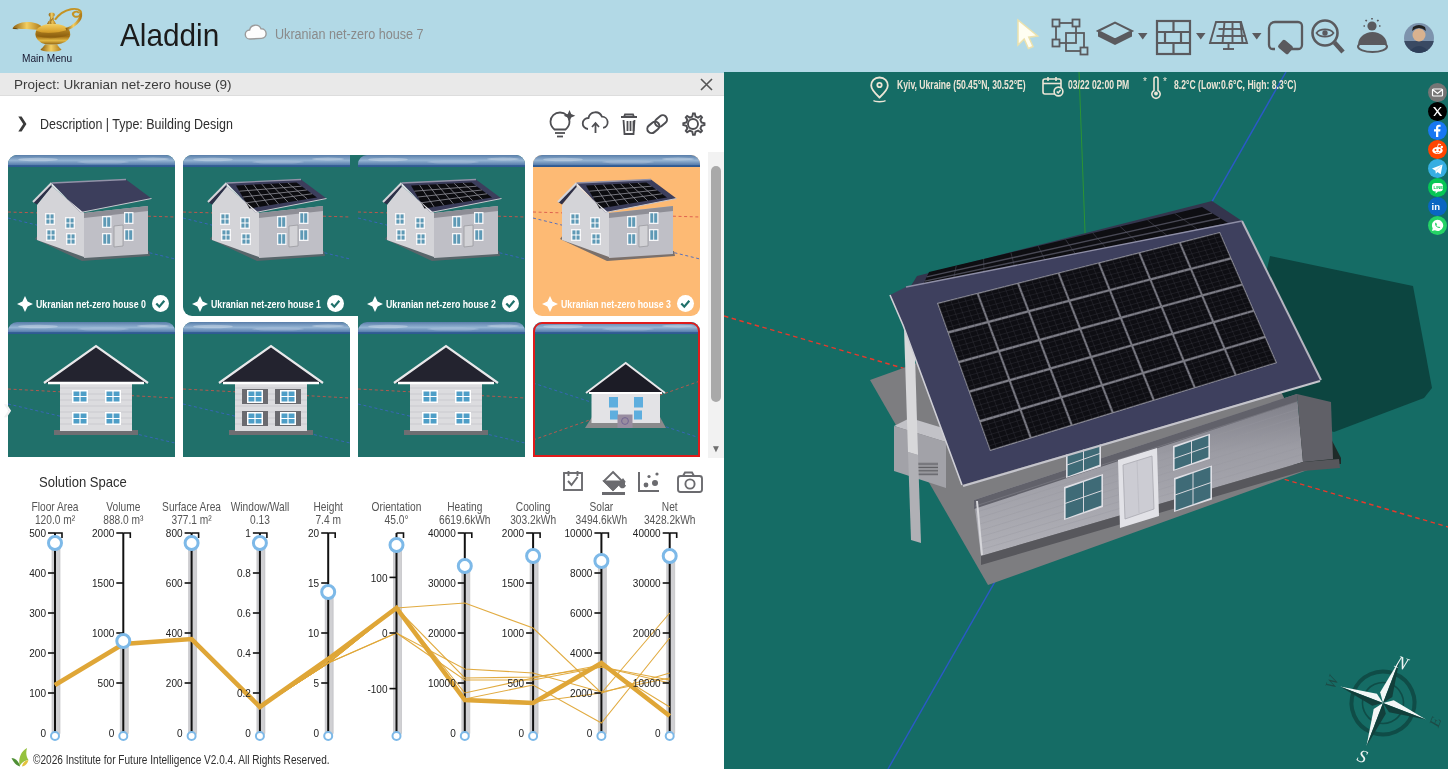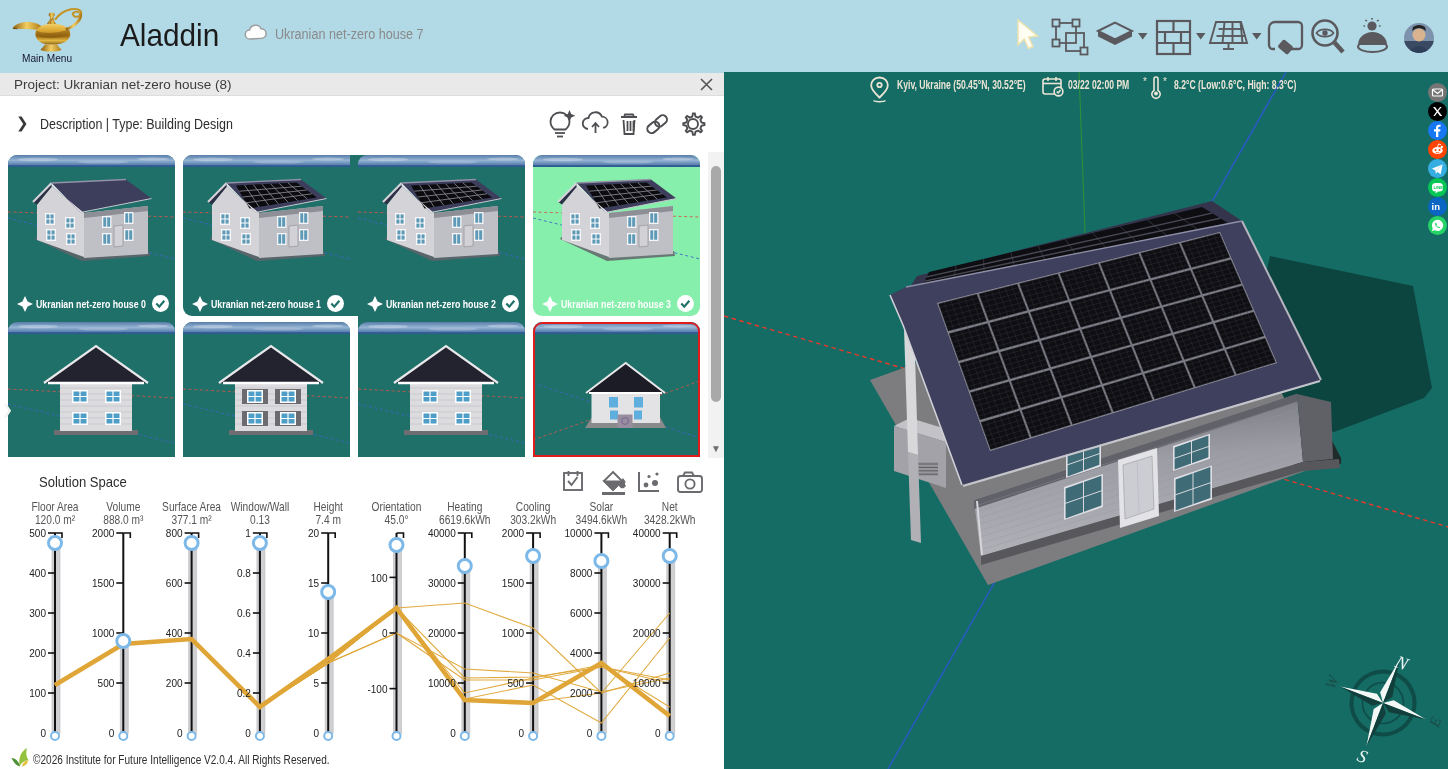--- a/index.html
+++ b/index.html
@@ -113,21 +113,21 @@
 <g clip-path="url(#av)">
       <rect width="30" height="30" fill="#7d93ad"></rect>
       <rect y="18" width="30" height="12" fill="#3a4a63"></rect>
 <circle cx="15" cy="12" r="6.5" fill="#d9b28f"></circle>
       <path d="M8 8 q 7 -6 14 0 l -1 -4 q -6 -4 -12 0 z" fill="#222"></path>
 <path d="M4 30 q 11 -14 22 0 z" fill="#2e3f59"></path>
     </g>
   </svg>
 <div class="abs" style="left:0;top:73px;width:724px;height:696px;background:#fff"></div>
 <div class="abs" style="left:0;top:73px;width:724px;height:23px;background:#e9e9e9;border-bottom:1px solid #ddd"></div>
-<div class="abs" style="left:14px;top:77px;font-size:13.5px;color:#3c3c3c">Project: Ukranian net-zero house (8)</div>
+<div class="abs" style="left:14px;top:77px;font-size:13.5px;color:#3c3c3c">Project: Ukranian net-zero house (9)</div>
 <svg class="abs" style="left:699px;top:77px" width="15" height="15" viewBox="0 0 15 15">
     <path d="M2 2 L13 13 M13 2 L2 13" stroke="#555" stroke-width="1.6"></path>
   </svg>
 <div class="abs" style="left:16px;top:114px;font-size:15px;color:#3a3a3a">❯</div>
 <div class="abs" style="left:40px;top:116px;font-size:14.5px;color:#2e2e2e;transform:scaleX(0.86);transform-origin:left">Description | Type: Building Design</div>
 <svg class="abs" style="left:548px;top:108px" width="160" height="32" viewBox="0 0 160 32" xmlns="http://www.w3.org/2000/svg">
 <g stroke="#4e4e52" fill="none" stroke-width="1.8">
  <path d="M6.5 21.5 c -2.5 -2 -4 -5 -4 -8 a 9.5 9 0 0 1 19 0 c 0 3 -1.5 6 -4 8 z"></path>
  <path d="M7 25 h 10"></path>
       <path d="M9 28.5 h 6"></path>
@@ -356,21 +356,21 @@
       <polyline points="25,47 43.6,28" fill="none" stroke="#d5d5da" stroke-width="2"></polyline>
       <line x1="43.6" y1="28" x2="118" y2="24.5" stroke="#9292a8" stroke-width="1.3"></line>
       <line x1="72.5" y1="57.5" x2="143.5" y2="43.5" stroke="#c8c8ce" stroke-width="1"></line>
       <g>
         <polygon points="17,141 19.6,146.4 25,149 19.6,151.6 17,157 14.4,151.6 9,149 14.4,146.4" fill="#fff"></polygon>
         <text x="35.0" y="153.5" font-size="11" font-weight="bold" fill="#fff" transform="scale(0.8 1)" font-family="'Liberation Sans',sans-serif">Ukranian net-zero house 2</text>
         <circle cx="152.5" cy="148.5" r="8.5" fill="#fff"></circle>
         <path d="M 148.3 148.5 l 3 3.2 l 5 -6" stroke="#20706a" stroke-width="2.2" fill="none"></path>
       </g>
     </svg></div>
-<div style="position:absolute;left:533px;top:155px;width:167px;height:161px;border-radius:9px;overflow:hidden;background:#86efac">
+<div style="position:absolute;left:533px;top:155px;width:167px;height:161px;border-radius:9px;overflow:hidden;background:#fdba74">
 <svg width="167" height="161" viewBox="0 0 167 161" xmlns="http://www.w3.org/2000/svg">
       <defs>
         <linearGradient id="sky" x1="0" y1="0" x2="0" y2="1">
           <stop offset="0" stop-color="#587da9"></stop>
           <stop offset="0.45" stop-color="#95b4d3"></stop>
           <stop offset="0.75" stop-color="#6488b4"></stop>
           <stop offset="1" stop-color="#3568a4"></stop>
         </linearGradient>
       </defs>
       <rect width="167" height="12" fill="url(#sky)"></rect>

